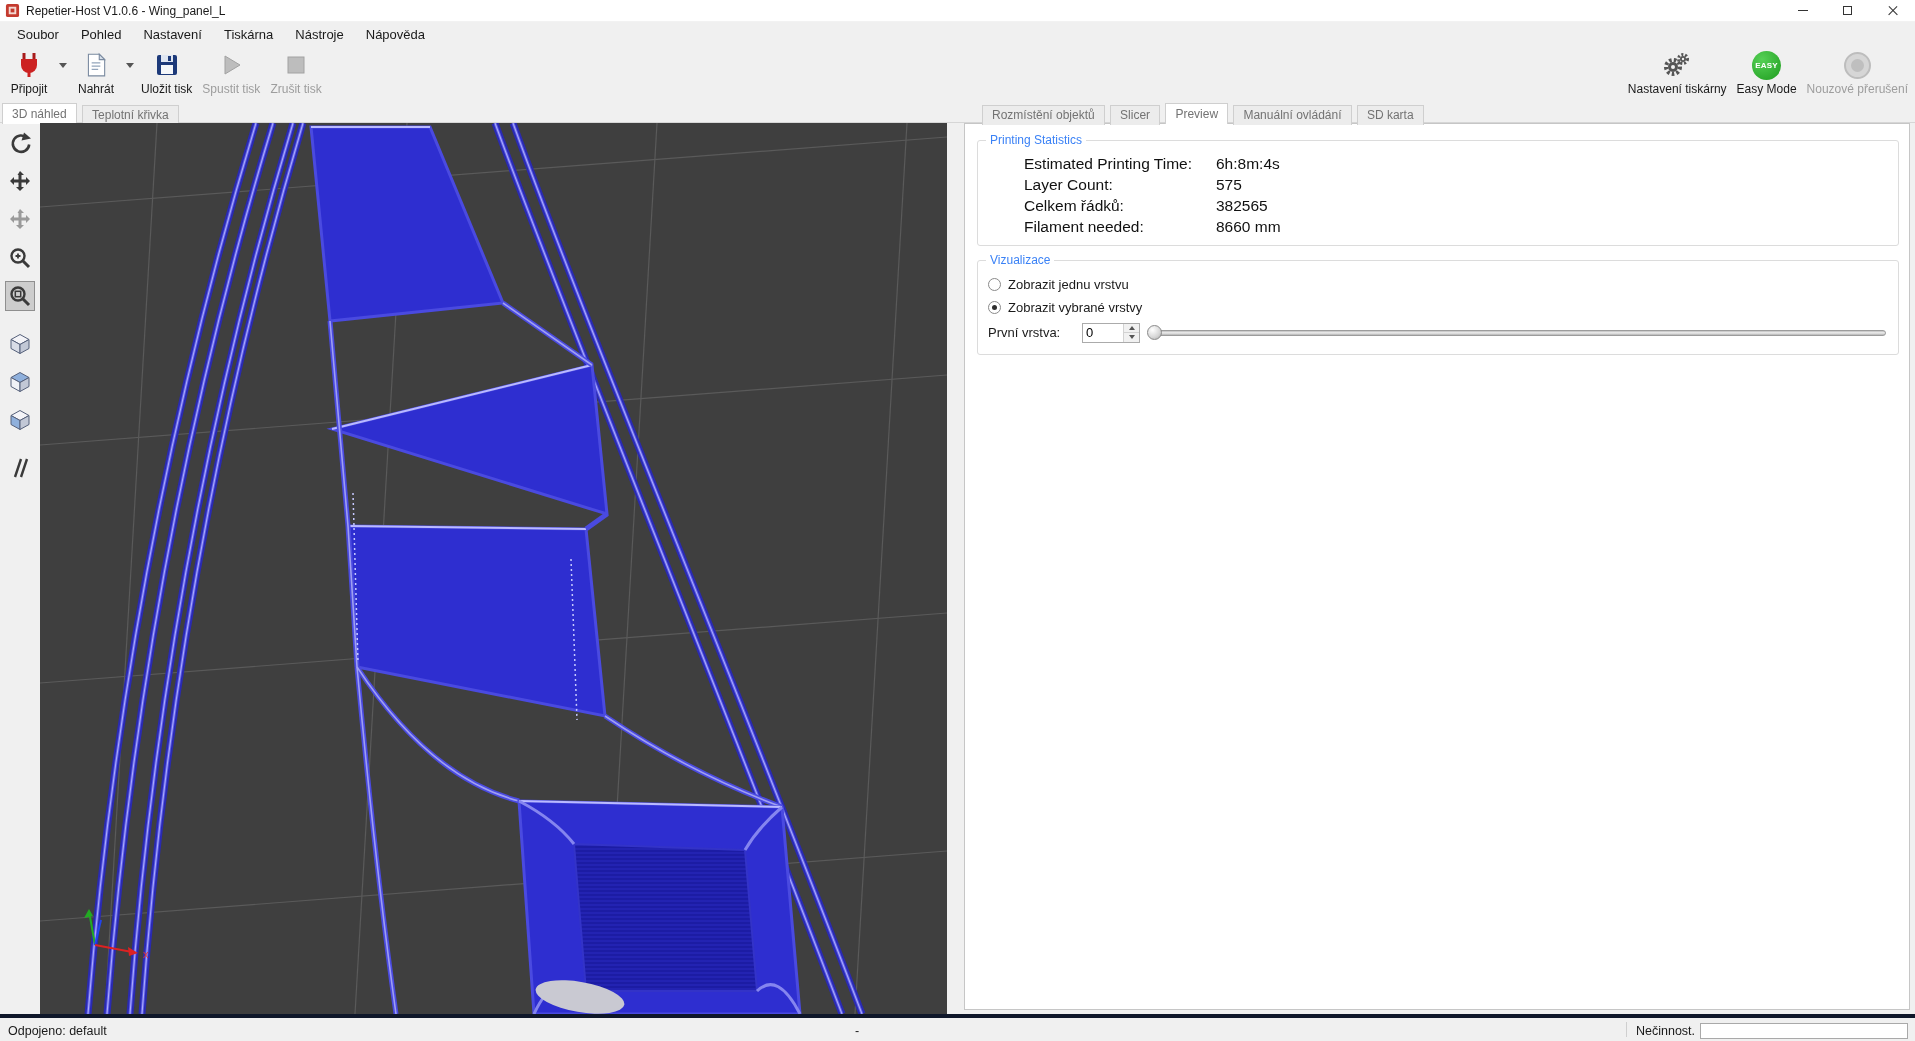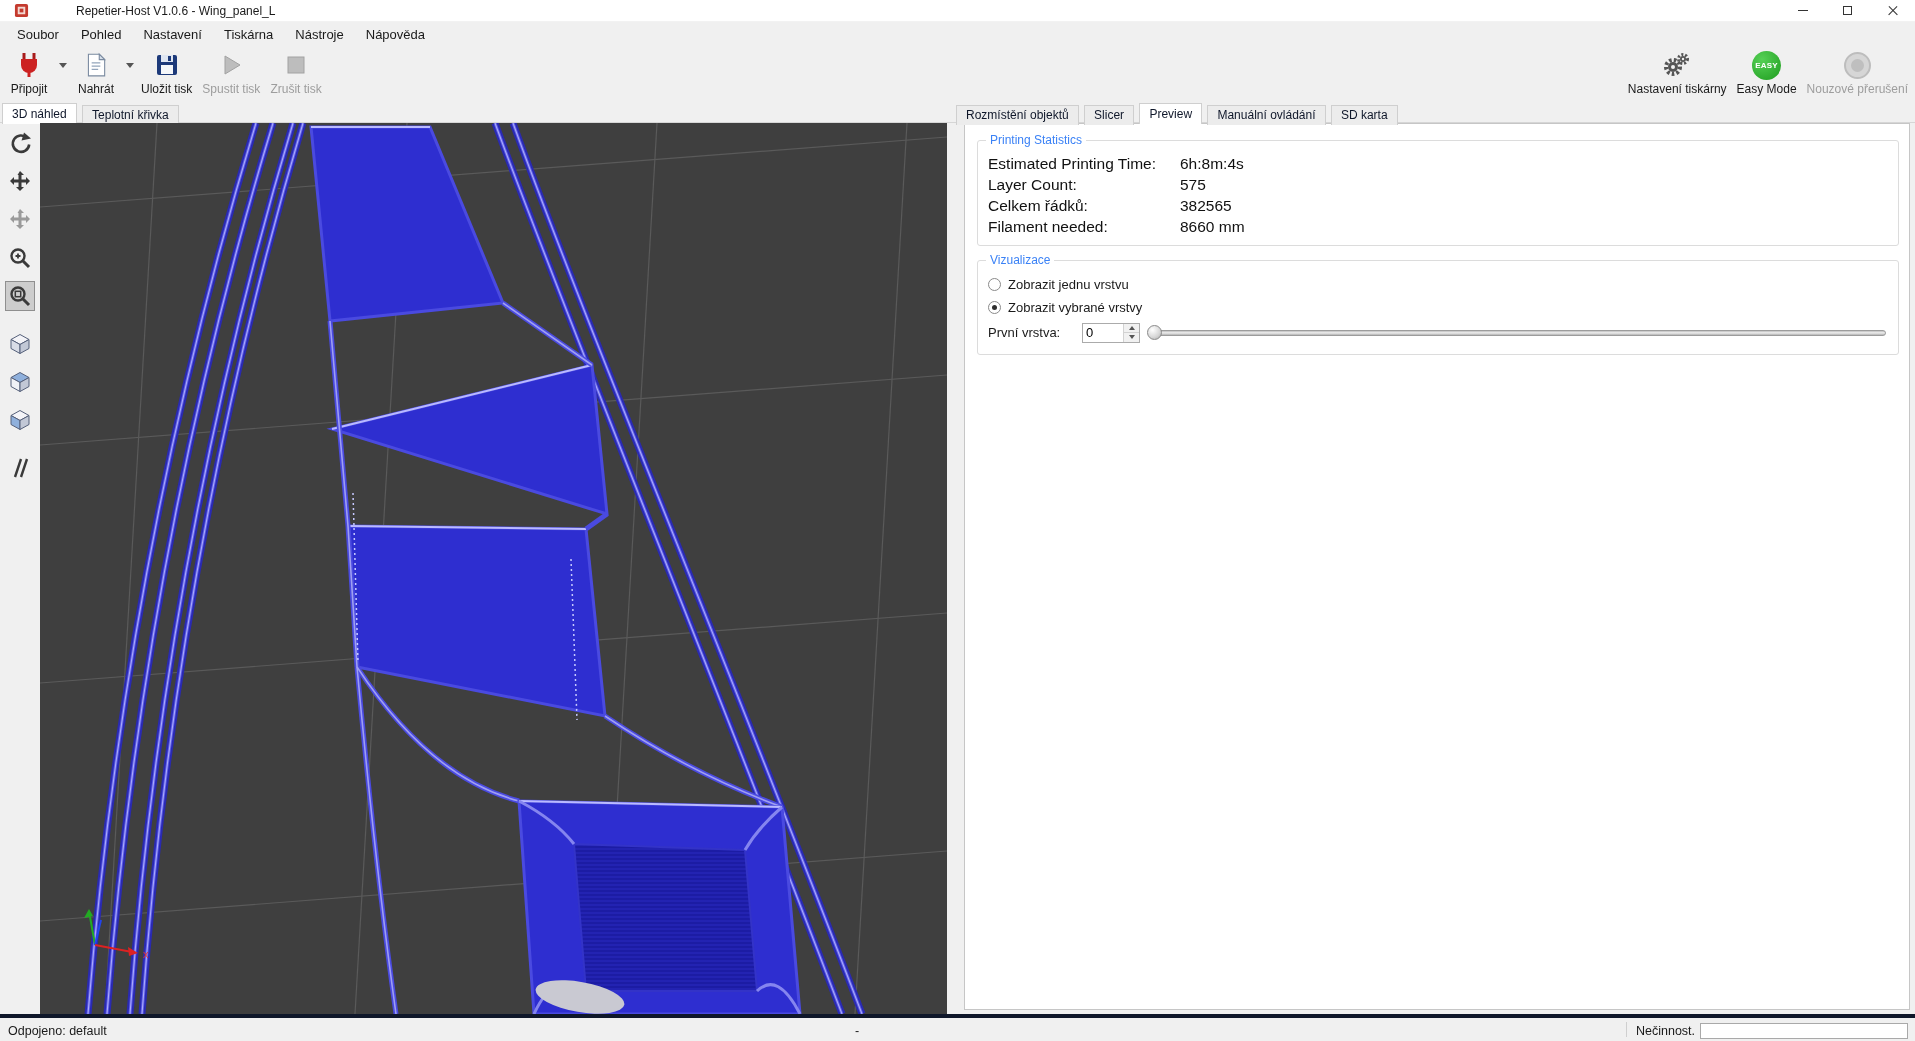--- a/index.html
+++ b/index.html
@@ -1,21 +1,21 @@
 <!DOCTYPE html>
 <html><head>
 <meta charset="utf-8">
 <style>
   * { box-sizing: border-box; }
   html,body { margin:0; padding:0; width:1915px; height:1041px; overflow:hidden;
     font-family:"Liberation Sans", sans-serif; background:#f0f0f0; color:#1a1a1a; }
 
   
   .titlebar { height:22px; background:#ffffff; display:flex; align-items:center;
-    padding-left:14px; font-size:12px; border-bottom:1px solid #f2f2f2;gap:41px; }
+    padding-left:5px; font-size:12px; border-bottom:1px solid #f2f2f2; }
   .app-icon { width:15px; height:15px; margin-right:6px; flex:none; }
   .winbtns { margin-left:auto; display:flex; height:100%; }
   .winbtn { width:45px; height:100%; display:flex; align-items:center; justify-content:center; }
   .g-min { width:10px; height:1px; background:#333; display:block; }
   .g-max { width:9px; height:9px; border:1px solid #333; display:block; }
   .g-close { position:relative; width:12px; height:12px; display:block; }
   .g-close::before,.g-close::after { content:""; position:absolute; left:0; top:5px; width:12px; height:1.4px; background:#333; }
   .g-close::before { transform:rotate(45deg); } .g-close::after { transform:rotate(-45deg); }
 
   
@@ -32,23 +32,23 @@
   .tdrop .tri { width:0; height:0; border-left:4px solid transparent; border-right:4px solid transparent; border-top:5px solid #555; }
   .tb-right { position:absolute; right:2px; top:2px; display:flex; }
   .easy-circle { width:29px; height:29px; border-radius:50%; background:radial-gradient(circle at 35% 30%, #55d055, #1f9c1f); color:#fff;
      display:flex; align-items:center; justify-content:center; font-size:8px; font-weight:bold; letter-spacing:.2px; }
   .emerg-circle { width:27px; height:27px; border-radius:50%; background:#d6d6d6; border:2px solid #bdbdbd; position:relative; }
   .emerg-circle::after { content:""; position:absolute; inset:5px; border-radius:50%; background:#bfbfbf; }
 
   
   .tabrow { position:relative; height:20px; background:#f0f0f0; border-bottom:1px solid #d6d6d6; font-size:12px; }
   .tab { display:inline-block; padding:2px 9px 3px; border:1px solid #cfcfcf; border-bottom:none; background:#ececec; margin:0 0 0 2px;
-     position:relative; top:1px; color:#0f172a; white-space:nowrap; }
+     position:relative; top:1px; color:#737373; white-space:nowrap; }
   .tab.sel { background:#ffffff; top:0; padding-top:3px; }
-  .rtabs { position:absolute; left:954px; top:0; white-space:nowrap; }
+  .rtabs { position:absolute; left:980px; top:0; white-space:nowrap; }
 
   
   .main { display:flex; height:891px; }
   .toolstrip { width:40px; background:#f0f0f0; display:flex; flex-direction:column; align-items:center; padding-top:6px; }
   .tool { width:30px; height:30px; margin-bottom:8px; display:flex; align-items:center; justify-content:center; border:1px solid transparent; }
   .tool.sel { background:#cdcdcd; border:1px solid #8f8f8f; }
   .tool.gapped { margin-top:10px; }
 
   .viewport { width:907px; position:relative; background:#3f3f3f; overflow:hidden; }
   .viewport svg { position:absolute; inset:0; }
@@ -60,21 +60,21 @@
   .subtabs { padding:2px 0 0 3px; border-bottom:1px solid #dcdcdc; font-size:12px; height:22px; }
   .subtab { display:inline-block; padding:2px 9px 3px; border:1px solid #cfcfcf; border-bottom:none; background:#ececec; margin-left:2px;
      position:relative; top:1px; }
   .subtab.sel { background:#fff; top:0; padding-top:3px; }
   .panelbody { padding:8px 10px 0 12px; }
 
   .groupbox { position:relative; border:1px solid #dcdcdc; border-radius:3px; padding:12px 10px 8px; margin-top:8px; }
   .groupbox + .groupbox { margin-top:14px; }
   .gb-legend { position:absolute; top:-8px; left:8px; background:#fff; padding:0 4px; font-size:12px; color:#3b82f6; }
 
-  .stats-row { display:grid; grid-template-columns:192px 1fr; font-size:15.5px; line-height:21px; color:#111; }
+  .stats-row { display:grid; grid-template-columns:192px 1fr; font-size:15.5px; line-height:21px; color:#111;margin-left:36px; }
 
   .viz-row { display:flex; align-items:center; height:23px; font-size:13px; }
   .ckbox { width:13px; height:13px; border:1px solid #8a8a8a; background:#fff; margin-right:7px; flex:none; }
   .radio { width:13px; height:13px; border:1px solid #8a8a8a; border-radius:50%; background:#fff; margin-right:7px; flex:none; position:relative; }
   .radio.on::after { content:""; position:absolute; inset:3px; border-radius:50%; background:#2e2e2e; }
 
   .layer-row { display:flex; align-items:center; height:27px; font-size:13px; }
   .layer-lbl { width:94px; flex:none; }
   .spin { display:inline-flex; width:58px; height:20px; border:1px solid #ababab; background:#fff; flex:none; }
   .spin input { border:none; outline:none; width:100%; font-size:13px; padding:0 3px; font-family:"Liberation Sans", sans-serif; }

